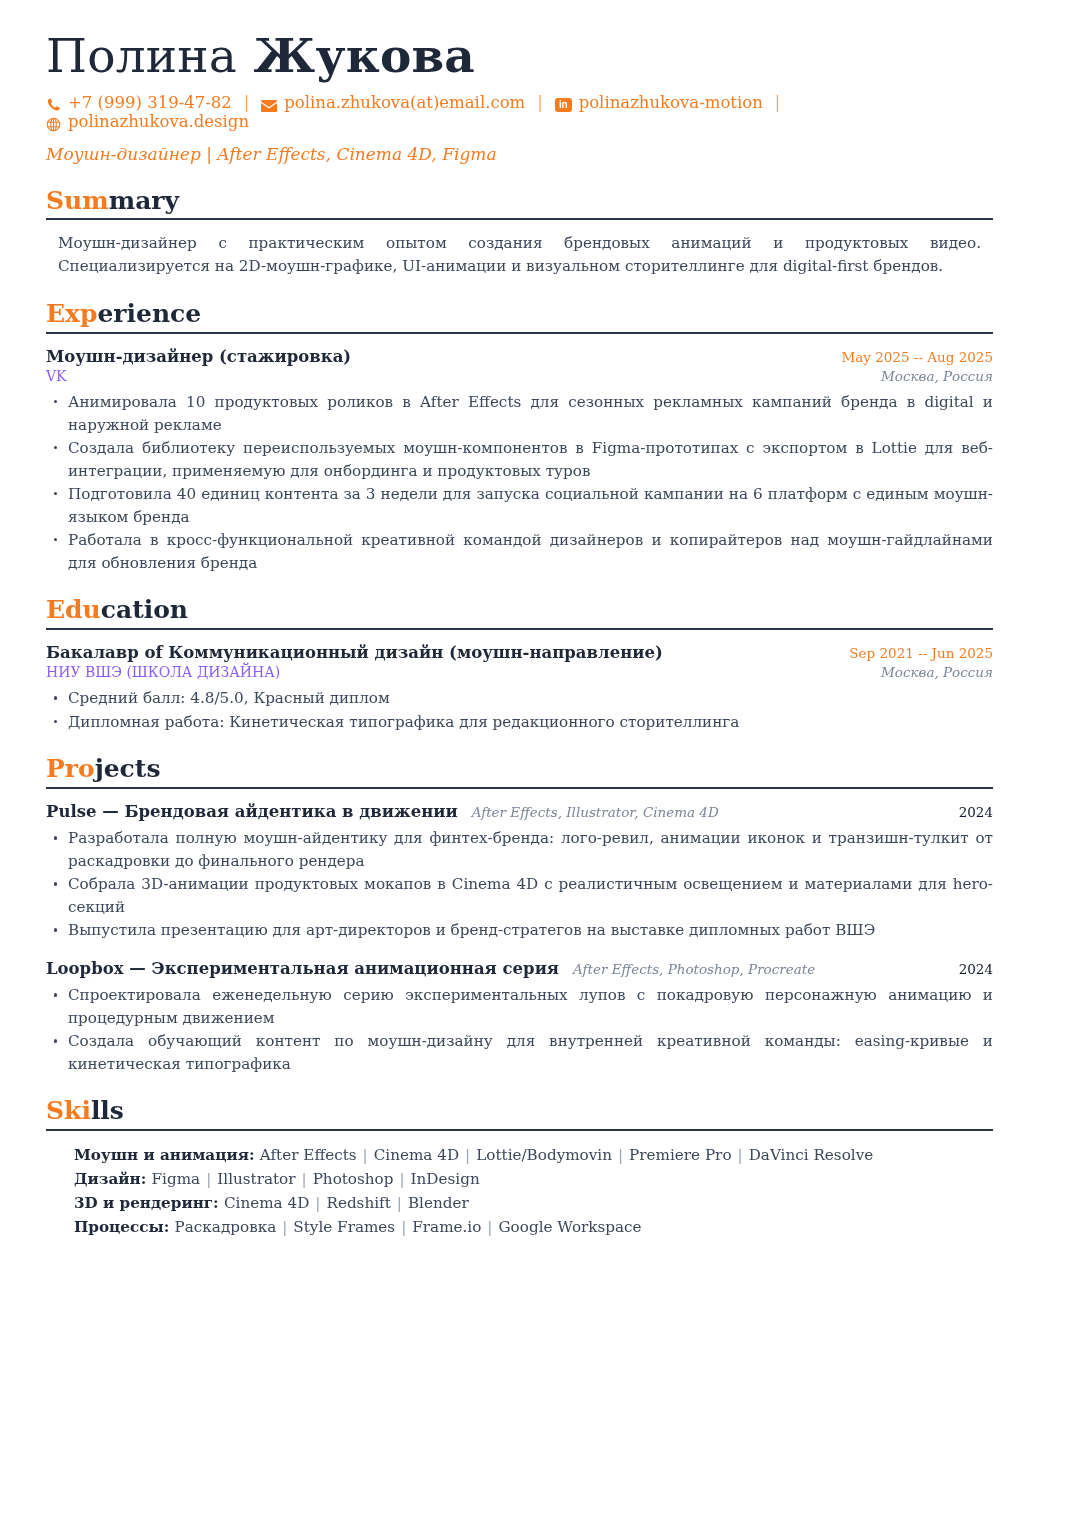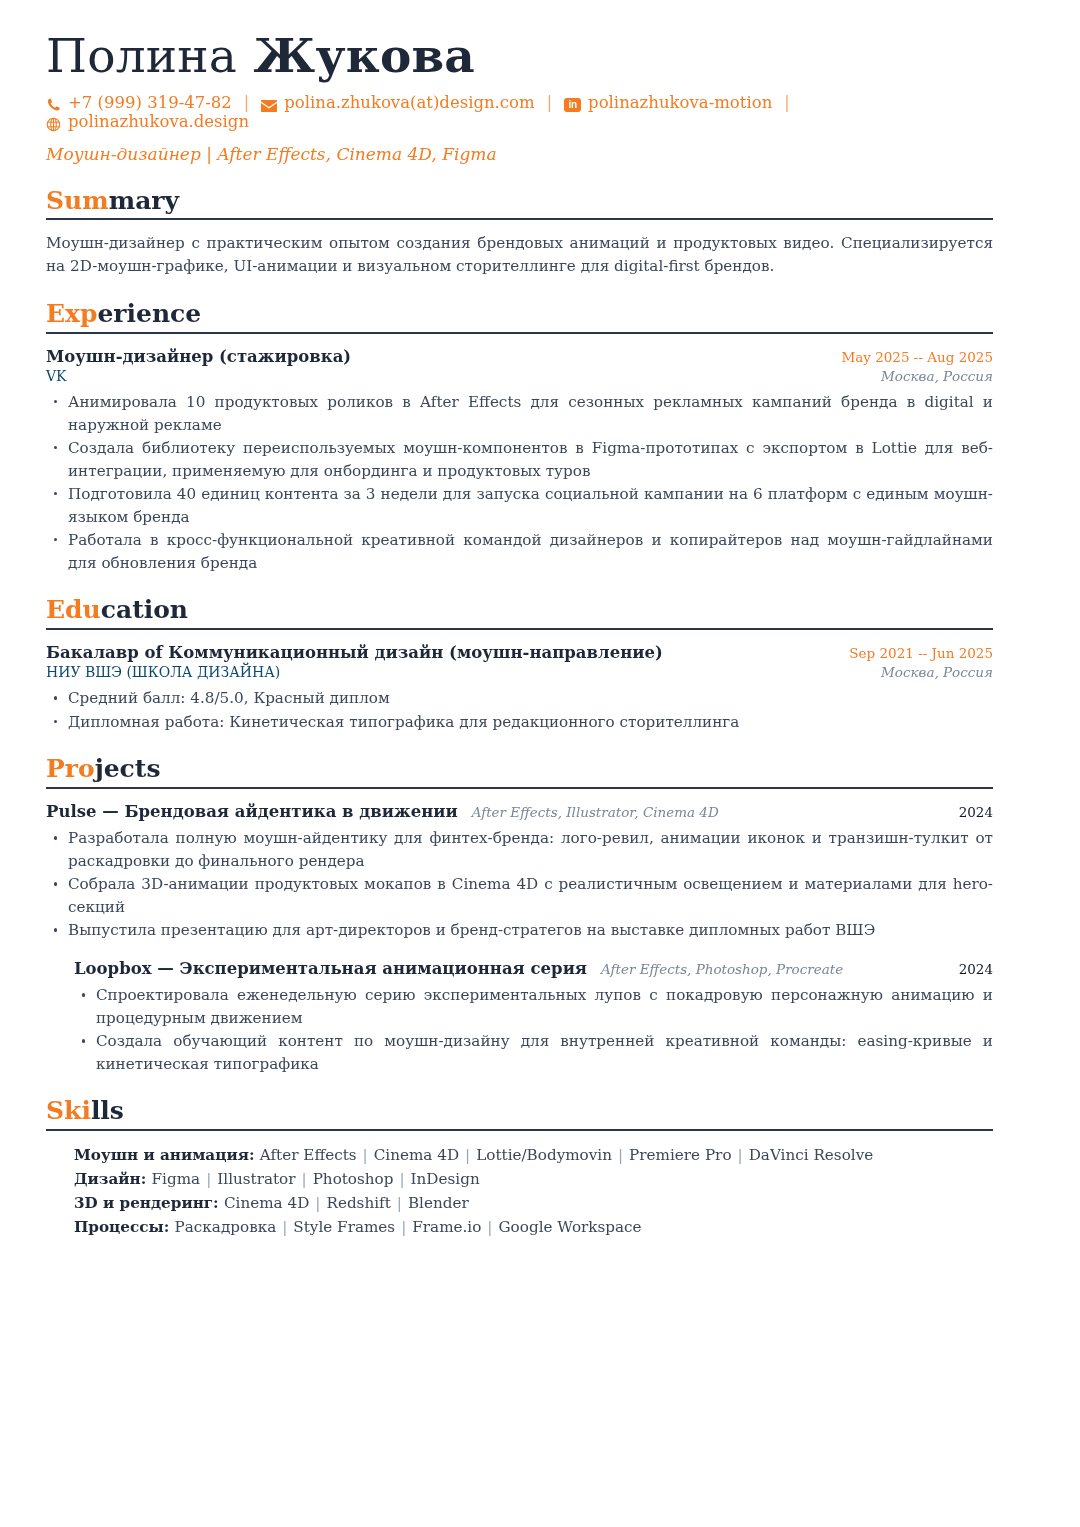--- a/index.html
+++ b/index.html
@@ -100,21 +100,21 @@
     border: 0;
     border-top: 2.2px solid #2b3648;
     margin: 0 0 12px 0;
   }
 
   .body-text {
     font-size: 15.2px;
     line-height: 1.5;
     text-align: justify;
     color: #3b4759;
-    margin: 0;
+    margin: 12px;
   }
 
   
   .entry { margin-bottom: 4px; }
   .entry-row {
     display: flex;
     justify-content: space-between;
     align-items: baseline;
     gap: 16px;
   }
@@ -125,21 +125,21 @@
     line-height: 1.3;
   }
   .entry-date {
     font-size: 13.5px;
     color: #f47b20;
     white-space: nowrap;
     line-height: 1.3;
   }
   .entry-sub {
     font-size: 14px;
-    color: #0c4a6e;
+    color: #8b5cf6;
     line-height: 1.35;
   }
   .entry-loc {
     font-size: 13.5px;
     font-style: italic;
     color: #7b8596;
     white-space: nowrap;
     line-height: 1.35;
   }
 
@@ -187,21 +187,21 @@
     font-style: italic;
     color: #7b8596;
     line-height: 1.3;
   }
   .proj-year {
     font-size: 13.5px;
     color: #0f172a;
     white-space: nowrap;
     line-height: 1.3;
   }
-  .project + .project { margin-top: 16px; margin-left: 28px; }
+  .project + .project { margin-top: 16px; }
 
   
   .skill-row {
     font-size: 15.2px;
     line-height: 1.58;
     color: #3b4759;
     margin-left: 28px;
   }
   .skill-label {
     font-weight: 700;
@@ -233,21 +233,21 @@
 
       <span class="contact-sep">|</span>
 
       <span class="contact-item">
         <span class="ico">
           <svg width="16" height="12" viewBox="0 0 24 18" fill="#f47b20">
             <path d="M1 0 h22 a1 1 0 0 1 1 1 v1.1 L12 10.4 L0 2.1 V1 A1 1 0 0 1 1 0 Z"></path>
             <path d="M0 4.6 L12 12.9 L24 4.6 V17 a1 1 0 0 1 -1 1 H1 a1 1 0 0 1 -1 -1 Z"></path>
           </svg>
         </span>
-        <span>polina.zhukova(at)design.com</span>
+        <span>polina.zhukova(at)email.com</span>
       </span>
 
       <span class="contact-sep">|</span>
 
       <span class="contact-item">
         <span class="li-badge">in</span>
         <span>polinazhukova-motion</span>
       </span>
 
       <span class="contact-sep">|</span>

